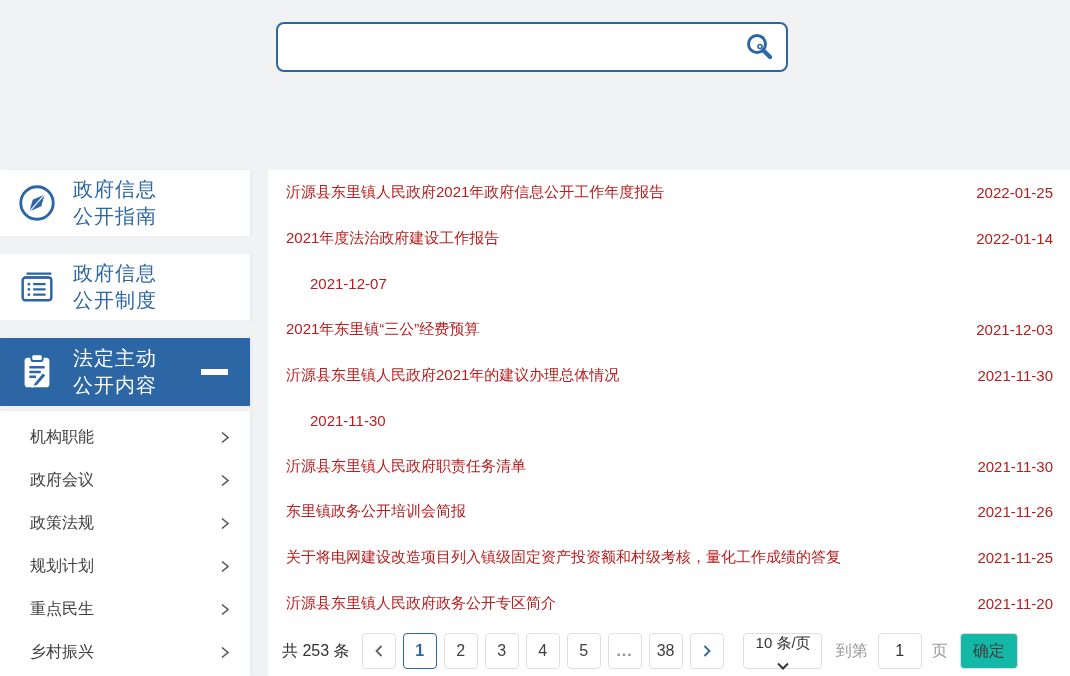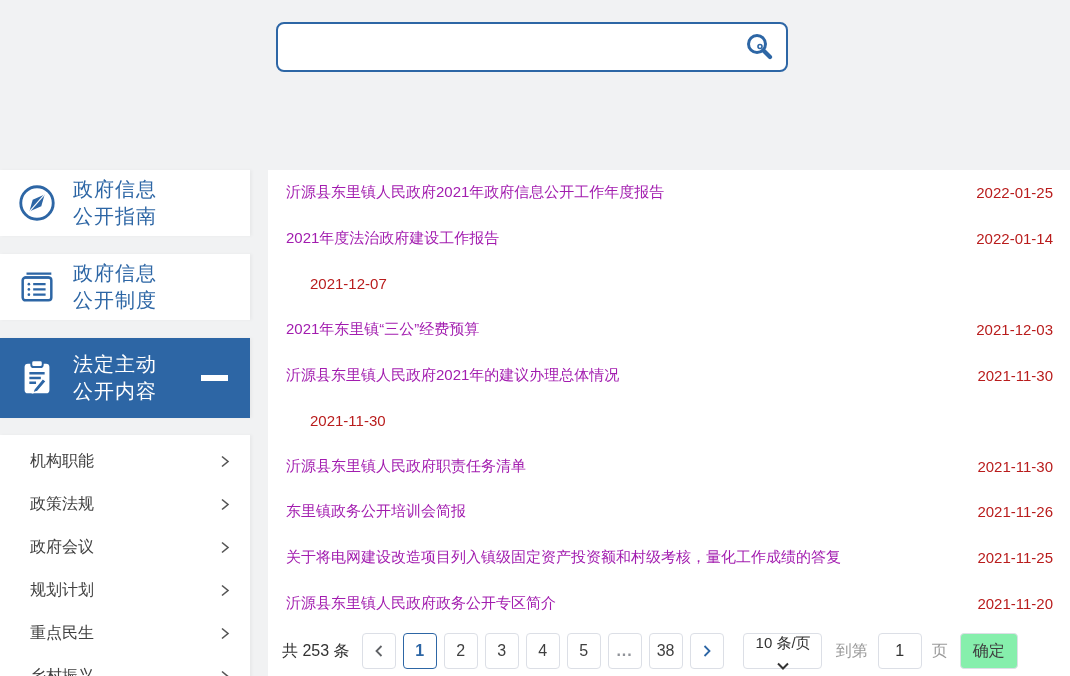--- a/index.html
+++ b/index.html
@@ -9,55 +9,55 @@
   
   .search-box{position:absolute;left:276px;top:22px;width:512px;height:50px;background:#fff;
     border:2px solid #2d66a5;border-radius:8px;box-sizing:border-box;display:flex;align-items:center;}
   .search-input{flex:1;height:100%;border:none;outline:none;background:transparent;padding:0 14px;font-size:16px;color:#333;}
   .search-btn{width:54px;height:100%;border:none;background:none;display:flex;align-items:center;justify-content:center;color:#2d66a5;cursor:pointer;}
 
   
   .sidebar{position:absolute;left:0;top:170px;width:250px;height:506px;display:flex;flex-direction:column;}
   .side-item{height:66px;flex:none;background:#fff;color:#2d66a5;display:flex;align-items:center;
     padding-left:16px;margin-bottom:18px;cursor:pointer;box-shadow:2px 0 3px rgba(0,0,0,0.04);}
-  .side-item.active{background:#2d66a5;color:#fff;height:80px;margin-bottom:17px;}
+  .side-item.active{background:#2d66a5;color:#fff;height:68px;margin-bottom:5px;}
   .side-icon{width:42px;height:42px;margin-right:15px;flex:none;display:flex;align-items:center;justify-content:center;}
   .side-label{font-size:20px;line-height:27px;letter-spacing:1px;}
   .side-label span{display:block;}
   .minus-bar{width:27px;height:6px;background:#fff;margin-left:auto;margin-right:22px;flex:none;}
   .side-sub{flex:1;background:#fff;display:flex;flex-direction:column;padding-top:5px;box-shadow:2px 0 3px rgba(0,0,0,0.04);}
   .sub-item{height:43px;flex:none;display:flex;align-items:center;padding:0 18px 0 30px;
     font-size:16px;color:#404040;text-decoration:none;cursor:pointer;}
   .sub-item .chev{margin-left:auto;color:#555;display:flex;}
 
   
   .main{position:absolute;left:268px;top:170px;width:802px;height:506px;background:#fff;display:flex;flex-direction:column;box-sizing:border-box;}
   .article-list{list-style:none;margin:0;padding:0;height:456px;display:flex;flex-direction:column;}
   .article-row{flex:1;display:flex;align-items:center;padding:0 17px 0 18px;}
-  .article-title{flex:1;font-size:15px;color:#a21caf;white-space:nowrap;overflow:hidden;text-overflow:ellipsis;cursor:pointer;}
+  .article-title{flex:1;font-size:15px;color:#b91c1c;white-space:nowrap;overflow:hidden;text-overflow:ellipsis;cursor:pointer;}
   .article-date{font-size:15px;color:#b91c1c;margin-left:24px;flex:none;}
 
   
   .pagination{flex:1;display:flex;align-items:center;padding-left:14px;}
   .total{font-size:16px;color:#333;margin-right:12px;}
   .pg-btn{min-width:34px;height:36px;margin-right:7px;background:#fff;border:1px solid #dcdfe6;border-radius:4px;
     display:flex;align-items:center;justify-content:center;font-size:16px;color:#3f3f3f;cursor:pointer;box-sizing:border-box;padding:0 6px;
     font-family:"Liberation Sans","DejaVu Sans",sans-serif;}
   .pg-btn.active{border:1.5px solid #2d66a5;color:#2d66a5;font-weight:bold;}
   .pg-btn.ellipsis{color:#909399;font-weight:bold;letter-spacing:1px;}
   .pg-btn .chev{display:flex;}
   .pg-prev{color:#606266;}
   .pg-next{color:#2d66a5;}
   .pg-select{height:36px;margin-left:12px;padding:0 10px 0 12px;background:#fff;border:1px solid #dcdfe6;border-radius:4px;
     display:flex;align-items:center;gap:9px;font-size:15px;color:#333;cursor:pointer;box-sizing:border-box;flex-direction:column;}
   .goto-label{color:#9a9a9a;font-size:16px;margin-left:14px;}
   .goto-input{width:44px;height:36px;margin-left:10px;border:1px solid #dcdfe6;border-radius:4px;text-align:center;
     font-size:16px;color:#333;outline:none;box-sizing:border-box;}
   .goto-suffix{color:#9a9a9a;font-size:16px;margin-left:10px;}
-  .confirm-btn{height:36px;margin-left:12px;padding:0 12px;background:#86efac;border:1px solid #dcdfe6;border-radius:4px;
+  .confirm-btn{height:36px;margin-left:12px;padding:0 12px;background:#14b8a6;border:1px solid #dcdfe6;border-radius:4px;
     font-size:16px;color:#3f3f3f;cursor:pointer;font-family:"Liberation Sans","DejaVu Sans",sans-serif;}
 </style>
 </head>
 <body>
 
 <div class="page">
 
   <div class="search-box">
     <input class="search-input" type="text" value="" style="">
     <button class="search-btn">
@@ -124,29 +124,29 @@
     <nav class="side-sub">
       <a class="sub-item">
         <span>机构职能</span>
         <span class="chev">
           <svg width="15" height="15" viewBox="0 0 15 15" fill="none">
               <path d="M5 2.5 L11 7.5 L5 12.5" stroke="currentColor" stroke-width="1.6"></path>
             </svg>
         </span>
       </a>
       <a class="sub-item">
+        <span>政府会议</span>
+        <span class="chev">
+          <svg width="15" height="15" viewBox="0 0 15 15" fill="none">
+              <path d="M5 2.5 L11 7.5 L5 12.5" stroke="currentColor" stroke-width="1.6"></path>
+            </svg>
+        </span>
+      </a>
+      <a class="sub-item">
         <span>政策法规</span>
-        <span class="chev">
-          <svg width="15" height="15" viewBox="0 0 15 15" fill="none">
-              <path d="M5 2.5 L11 7.5 L5 12.5" stroke="currentColor" stroke-width="1.6"></path>
-            </svg>
-        </span>
-      </a>
-      <a class="sub-item">
-        <span>政府会议</span>
         <span class="chev">
           <svg width="15" height="15" viewBox="0 0 15 15" fill="none">
               <path d="M5 2.5 L11 7.5 L5 12.5" stroke="currentColor" stroke-width="1.6"></path>
             </svg>
         </span>
       </a>
       <a class="sub-item">
         <span>规划计划</span>
         <span class="chev">
           <svg width="15" height="15" viewBox="0 0 15 15" fill="none">

